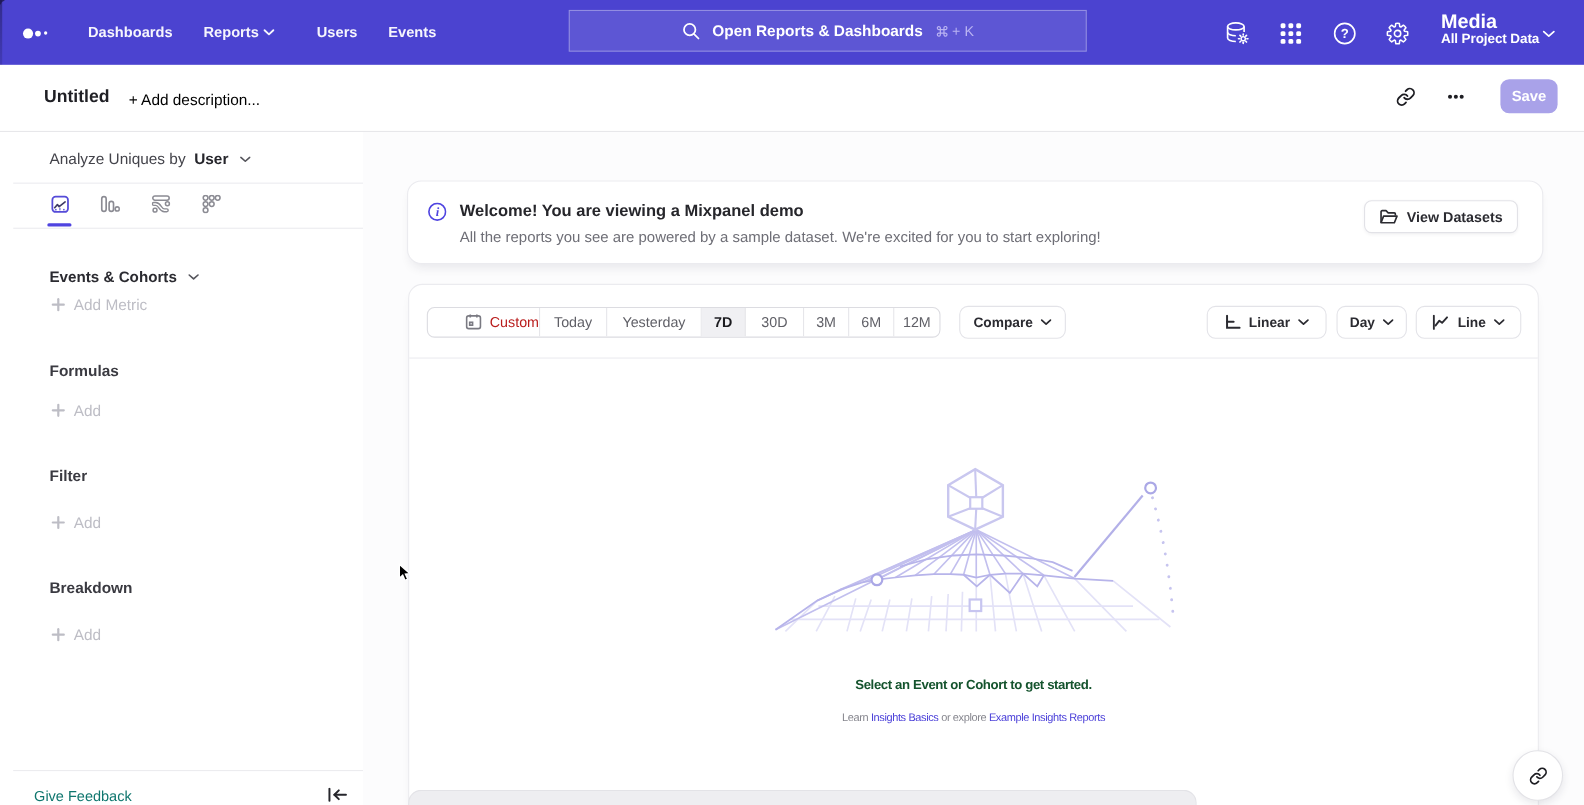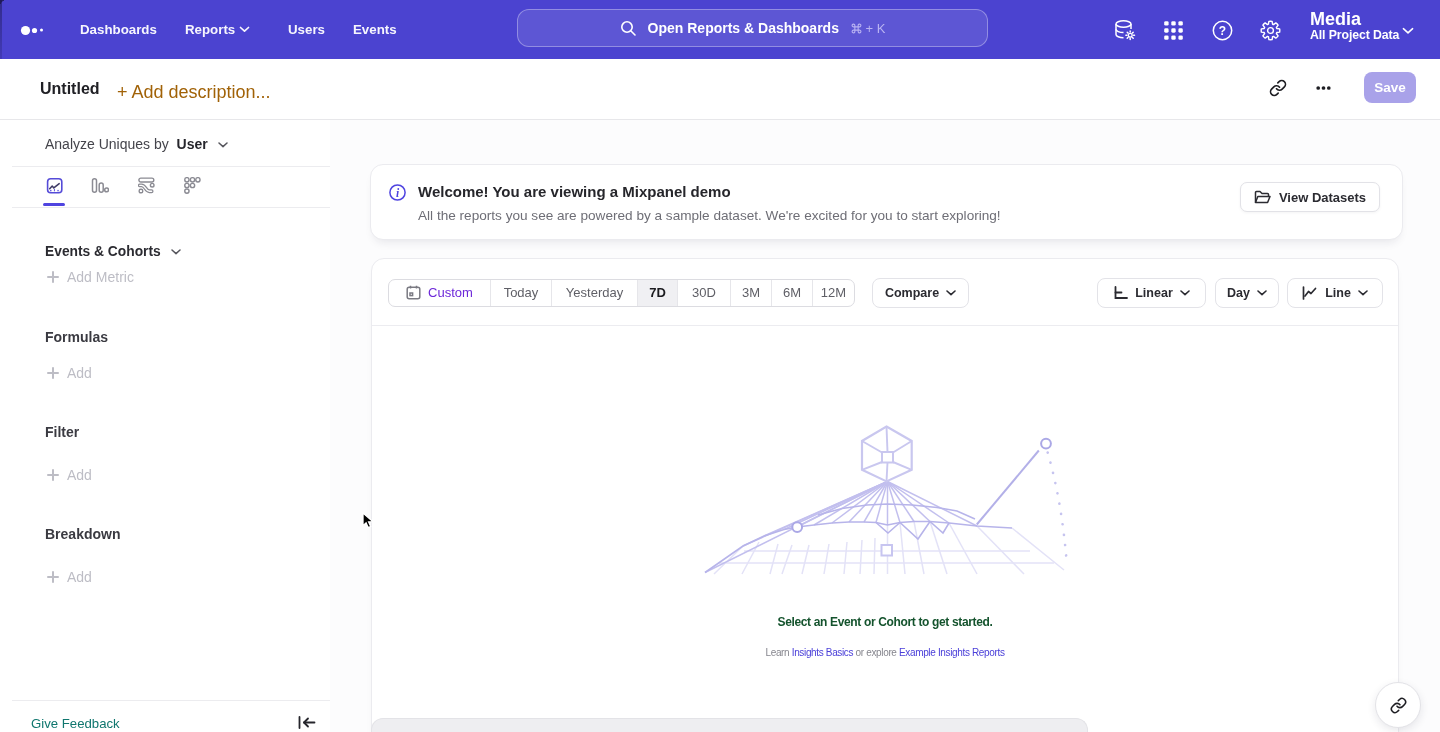--- a/index.html
+++ b/index.html
@@ -2,33 +2,33 @@
 <html><head><meta charset="utf-8">
 <style>
 * { margin:0; padding:0; box-sizing:border-box; }
 html,body { width:1440px; height:732px; overflow:hidden; font-family:"Liberation Sans",sans-serif; background:#fff; }
 body { position:relative; }
 .abs { position:absolute; }
 
 
 .nav { position:absolute; left:0; top:0; width:1440px; height:59px; background:#4b43d0; }
 .nav .navlink { position:absolute; top:0; height:59px; line-height:59px; color:rgba(255,255,255,0.95); font-size:13.3px; font-weight:bold; }
-.search { position:absolute; left:517px; top:9px; width:471px; height:38px; border-radius:12px; background:rgba(255,255,255,0.10); border:1px solid rgba(255,255,255,0.33); }
+.search { position:absolute; left:517px; top:9px; width:471px; height:38px; border-radius:0; background:rgba(255,255,255,0.10); border:1px solid rgba(255,255,255,0.33); }
 .search-inner { position:absolute; left:0; right:0; top:0; bottom:0; display:flex; align-items:center; justify-content:center; color:#fff; font-size:14px; font-weight:bold; }
 .cmdk { color:#b9b3f2; font-weight:normal; font-size:13px; margin-left:12px; }
 .media { position:absolute; left:1310px; top:11px; color:#fff; }
 .media .m1 { font-size:18px; font-weight:bold; line-height:16px; }
 .media .m2 { font-size:12.3px; font-weight:bold; line-height:16px; letter-spacing:-0.1px; }
 .corner { position:absolute; left:0; top:0; width:4px; height:4px; background:radial-gradient(circle at 4px 4px, rgba(0,0,0,0) 2.6px, rgba(25,20,70,0.75) 3.4px); }
 .edgestrip { position:absolute; left:0; top:0; width:1.5px; height:59px; background:linear-gradient(180deg, rgba(25,20,70,0.5), rgba(25,20,70,0.18)); }
 
 
 .rheader { position:absolute; left:0; top:59px; width:1440px; height:61px; background:#fff; border-bottom:1px solid #e7e7ea; }
 .untitled { position:absolute; left:40px; top:21px; font-size:16px; font-weight:bold; color:#202025; }
-.adddesc { position:absolute; left:117px; top:23px; font-size:18px; color:#a16207; }
+.adddesc { position:absolute; left:117px; top:23px; font-size:14px; color:#000000; }
 .savebtn { position:absolute; left:1364px; top:13px; width:52px; height:31px; border-radius:8px; background:#a9a2e9; color:#fff; font-size:13.5px; font-weight:bold; text-align:center; line-height:31px; }
 
 
 .sidebar { position:absolute; left:0; top:120px; width:330px; height:612px; background:#fff; border-right:1px solid #e7e7ea;margin-left:12px; }
 .sb-row1 { position:absolute; left:33px; top:16px; font-size:14px; color:#44444b; }
 .sb-row1 b { color:#26262c; }
 .sb-div1 { position:absolute; left:0; top:46px; width:329px; height:1px; background:#ececef; }
 .sb-div2 { position:absolute; left:0; top:87px; width:329px; height:1px; background:#ececef; }
 .tab-underline { position:absolute; left:31px; top:83px; width:22px; height:3px; border-radius:2px; background:#4f44e0; }
 .sb-events { position:absolute; left:33px; top:124px; font-size:13.8px; font-weight:bold; color:#2b2b31; }
@@ -47,21 +47,21 @@
 .banner-sub { position:absolute; left:47px; top:43px; font-size:13.6px; color:#6e6e76; }
 .vd-btn { position:absolute; left:869px; top:17px; width:140px; height:30px; border:1px solid #e2e2e7; border-radius:7px; background:#fff; box-shadow:0 1px 3px rgba(30,30,60,0.05); display:flex; align-items:center; justify-content:center; gap:8px; font-size:13px; font-weight:bold; color:#2b2b31; }
 
 .card { position:absolute; left:41px; top:138px; width:1028px; height:600px; background:#fff; border:1px solid #ebebef; border-radius:13px; box-shadow:0 6px 10px -4px rgba(30,30,60,0.08); }
 .card-div { position:absolute; left:0; top:66px; width:100%; height:1px; background:#ececf0; }
 
 .seg { position:absolute; left:16px; top:20px; height:28px; display:flex; border:1px solid #dcdce1; border-radius:7px; background:#fff; overflow:hidden; }
 .seg .cell { height:26px; line-height:26px; text-align:center; font-size:13px; color:#5f5f66; border-right:1px solid #e6e6ea; padding:0; }
 .seg .cell:last-child { border-right:none; }
 .seg .sel { background:#f0f0f3; color:#1b1b1f; font-weight:bold; }
-.seg .dis { color:#6d28d9; }
+.seg .dis { color:#b91c1c;text-align:right; }
 .btn { position:absolute; height:30px; border:1px solid #e3e3e8; border-radius:8px; background:#fff; display:flex; align-items:center; justify-content:center; gap:7px; font-size:12.5px; font-weight:bold; color:#2b2b31; }
 
 .sel-text { position:absolute; left:0; width:100%; top:356px; text-align:center; font-size:12px; letter-spacing:-0.35px; font-weight:bold; color:#14532d; }
 .links-text { position:absolute; left:0; width:100%; top:388px; text-align:center; font-size:10px; letter-spacing:-0.35px; color:#86868e; }
 .links-text a { color:#4b40d9; text-decoration:none; }
 
 .sheet { position:absolute; left:371px; top:718px; width:717px; height:20px; background:#eeeef1; border:1px solid #e3e3e7; border-bottom:none; border-radius:12px 12px 0 0; }
 .fab { position:absolute; left:1375px; top:682px; width:46px; height:46px; border-radius:50%; background:#fff; border:1px solid #e3e3e7; box-shadow:0 3px 8px rgba(30,30,60,0.10); display:flex; align-items:center; justify-content:center; }
 </style></head>
 <body>

